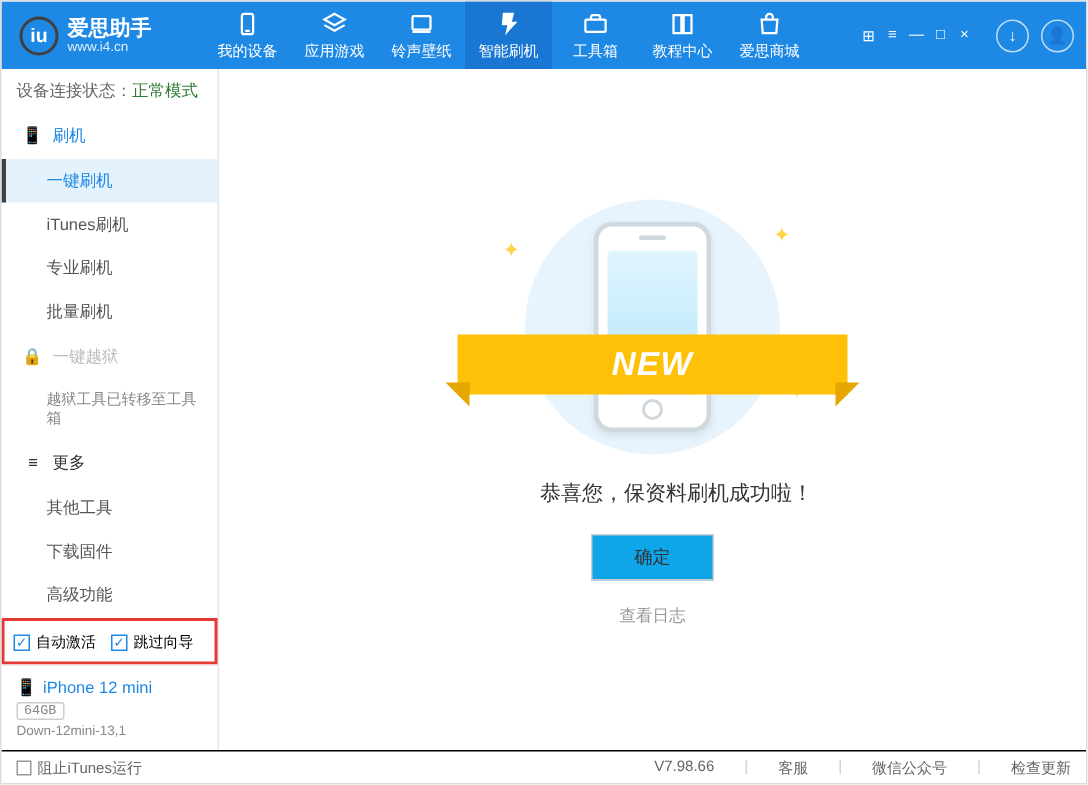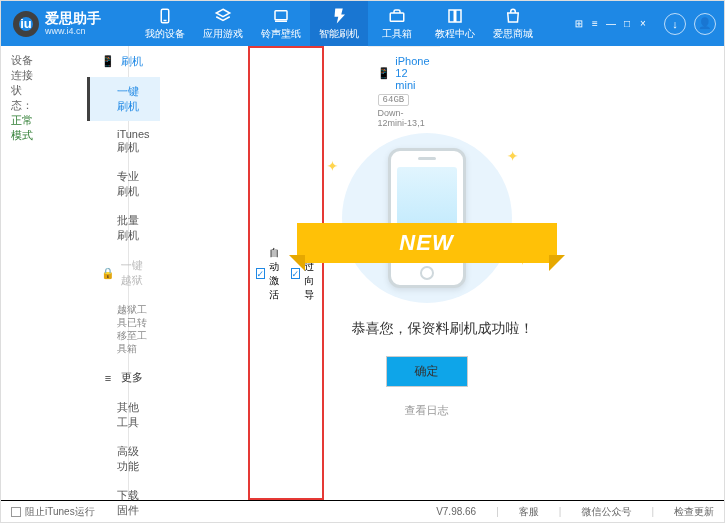--- a/index.html
+++ b/index.html
@@ -1,33 +1,33 @@
 <!DOCTYPE html>
 <html><head>
 <meta charset="utf-8">
 <style>
 * { margin: 0; padding: 0; box-sizing: border-box; font-family: "Microsoft YaHei", sans-serif; }
 body { background: #fff; width: 725px; height: 523px; overflow: hidden; border: 1px solid #ddd; }
 
 .titlebar { height: 45px; background: #1e88e5; display: flex; align-items: center; color: #fff; }
 .logo-area { display: flex; align-items: center; padding: 0 12px; width: 135px; }
-.logo-circle { width: 26px; height: 26px; border: 6px solid #404040; border-radius: 50%; display: flex; align-items: center; justify-content: center; font-size: 13px; font-weight: bold; margin-right: 6px; text-align: right; }
+.logo-circle { width: 26px; height: 26px; border: 2px solid #404040; border-radius: 50%; display: flex; align-items: center; justify-content: center; font-size: 13px; font-weight: bold; margin-right: 6px; text-align: right; }
 .logo-text { font-size: 14px; font-weight: bold; line-height: 1.1; }
 .logo-sub { font-size: 9px; opacity: 0.85; }
 .nav-tabs { display: flex; flex: 1; height: 100%; }
 .nav-tab { width: 58px; display: flex; flex-direction: column; align-items: center; justify-content: center; font-size: 10px; cursor: pointer; }
 .nav-tab.active { background: #1976d2; }
 .nav-tab .icon { width: 18px; height: 18px; margin-bottom: 2px; display: flex; align-items: center; justify-content: center; }
 .title-right { display: flex; align-items: center; gap: 4px; padding-right: 8px; }
 .win-btns { display: flex; gap: 2px; font-size: 10px; padding: 0 6px; }
 .win-btn { width: 14px; text-align: center; cursor: pointer; }
 .circ-btn { width: 22px; height: 22px; border: 1px solid rgba(255,255,255,.7); border-radius: 50%; display: flex; align-items: center; justify-content: center; font-size: 11px; margin-left: 4px; cursor: pointer; }
 
 .body-area { display: flex; height: calc(100% - 45px - 22px); }
-.sidebar { width: 128px; border-right: 1px solid #e5e5e5; display: flex; flex-direction: row; font-size: 11px; gap: 44px; }
+.sidebar { width: 145px; border-right: 1px solid #e5e5e5; display: flex; flex-direction: column; font-size: 11px; }
 .status-line { padding: 7px 10px; color: #666; font-size: 11px; }
 .status-val { color: #2e7d32; }
 .side-group { padding: 8px 14px; display: flex; align-items: center; gap: 6px; color: #333; cursor: pointer; }
 .side-group.active { color: #1e88e5; }
 .group-icon { width: 14px; height: 14px; display: inline-flex; align-items: center; justify-content: center; }
 .side-items { }
 .side-item { padding: 7px 10px 7px 30px; color: #555; cursor: pointer; font-size: 11px; }
 .side-item.active { background: #e3f2fd; color: #1e88e5; border-left: 3px solid #404040; padding-left: 27px; }
 .side-item.note { font-size: 10px; color: #888; line-height: 1.3; }
 
@@ -171,22 +171,22 @@
         </div>
         <div class="side-items">
           <div class="side-item note">越狱工具已转移至工具箱</div>
         </div>
         <div class="side-group">
           <span class="group-icon" style="">≡</span>
           <span style="">更多</span>
         </div>
         <div class="side-items">
           <div class="side-item">其他工具</div>
+          <div class="side-item">下载固件</div>
           <div class="side-item">高级功能</div>
-          <div class="side-item">下载固件</div>
         </div>
       </div>
     <div style="flex:1"></div>
     <div class="checkbox-row" id="chk-row">
         <div class="chk">
           <span class="chk-box">✓</span>
           <span>自动激活</span>
         </div>
         <div class="chk">
           <span class="chk-box">✓</span>

